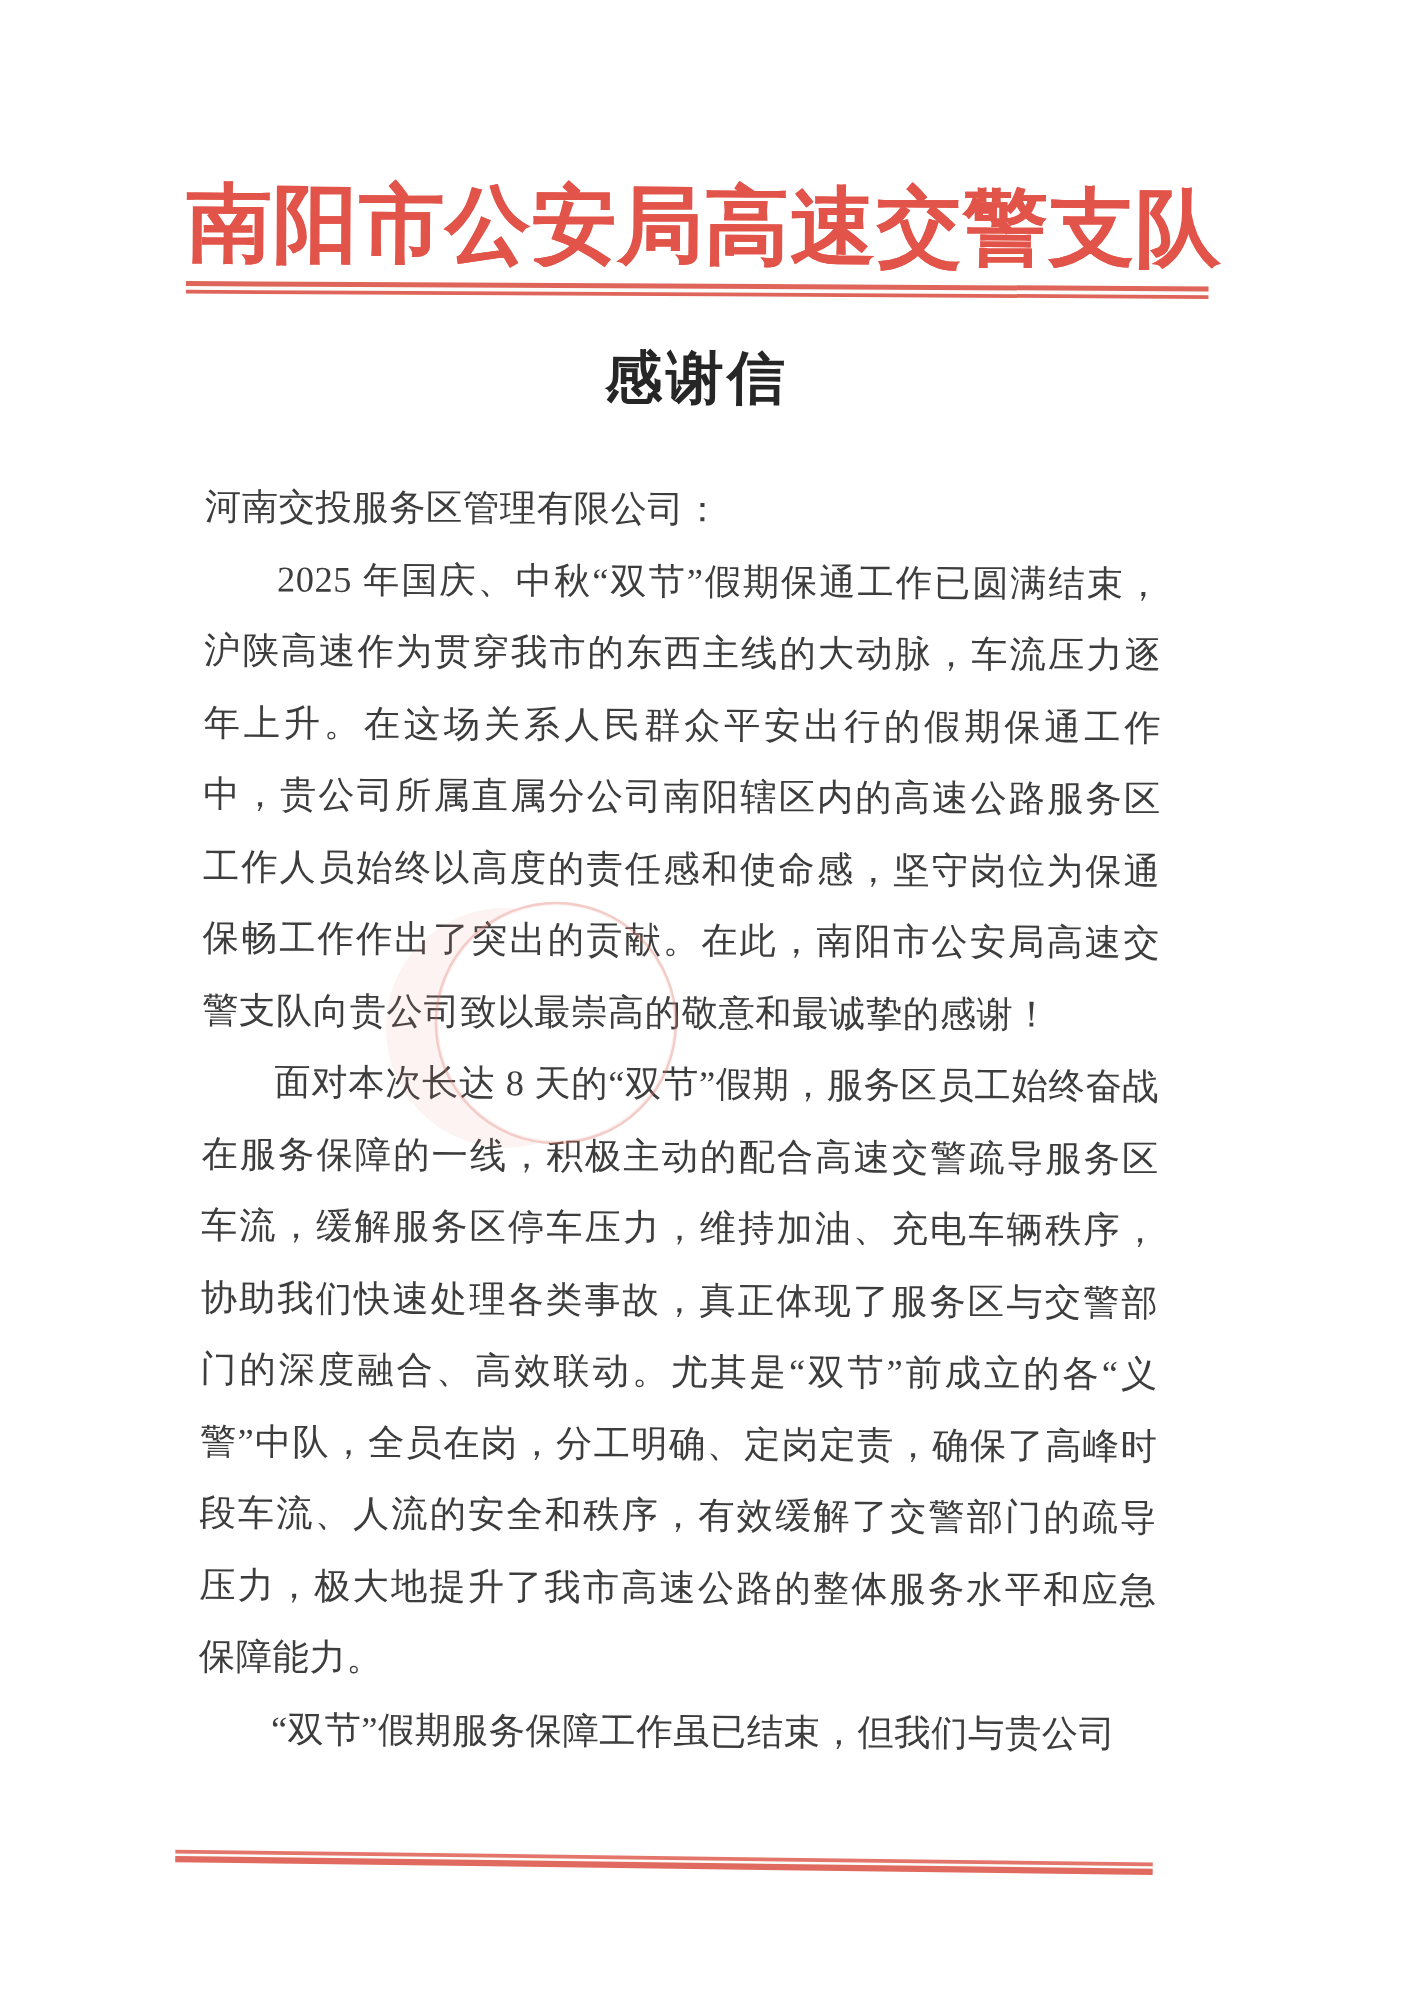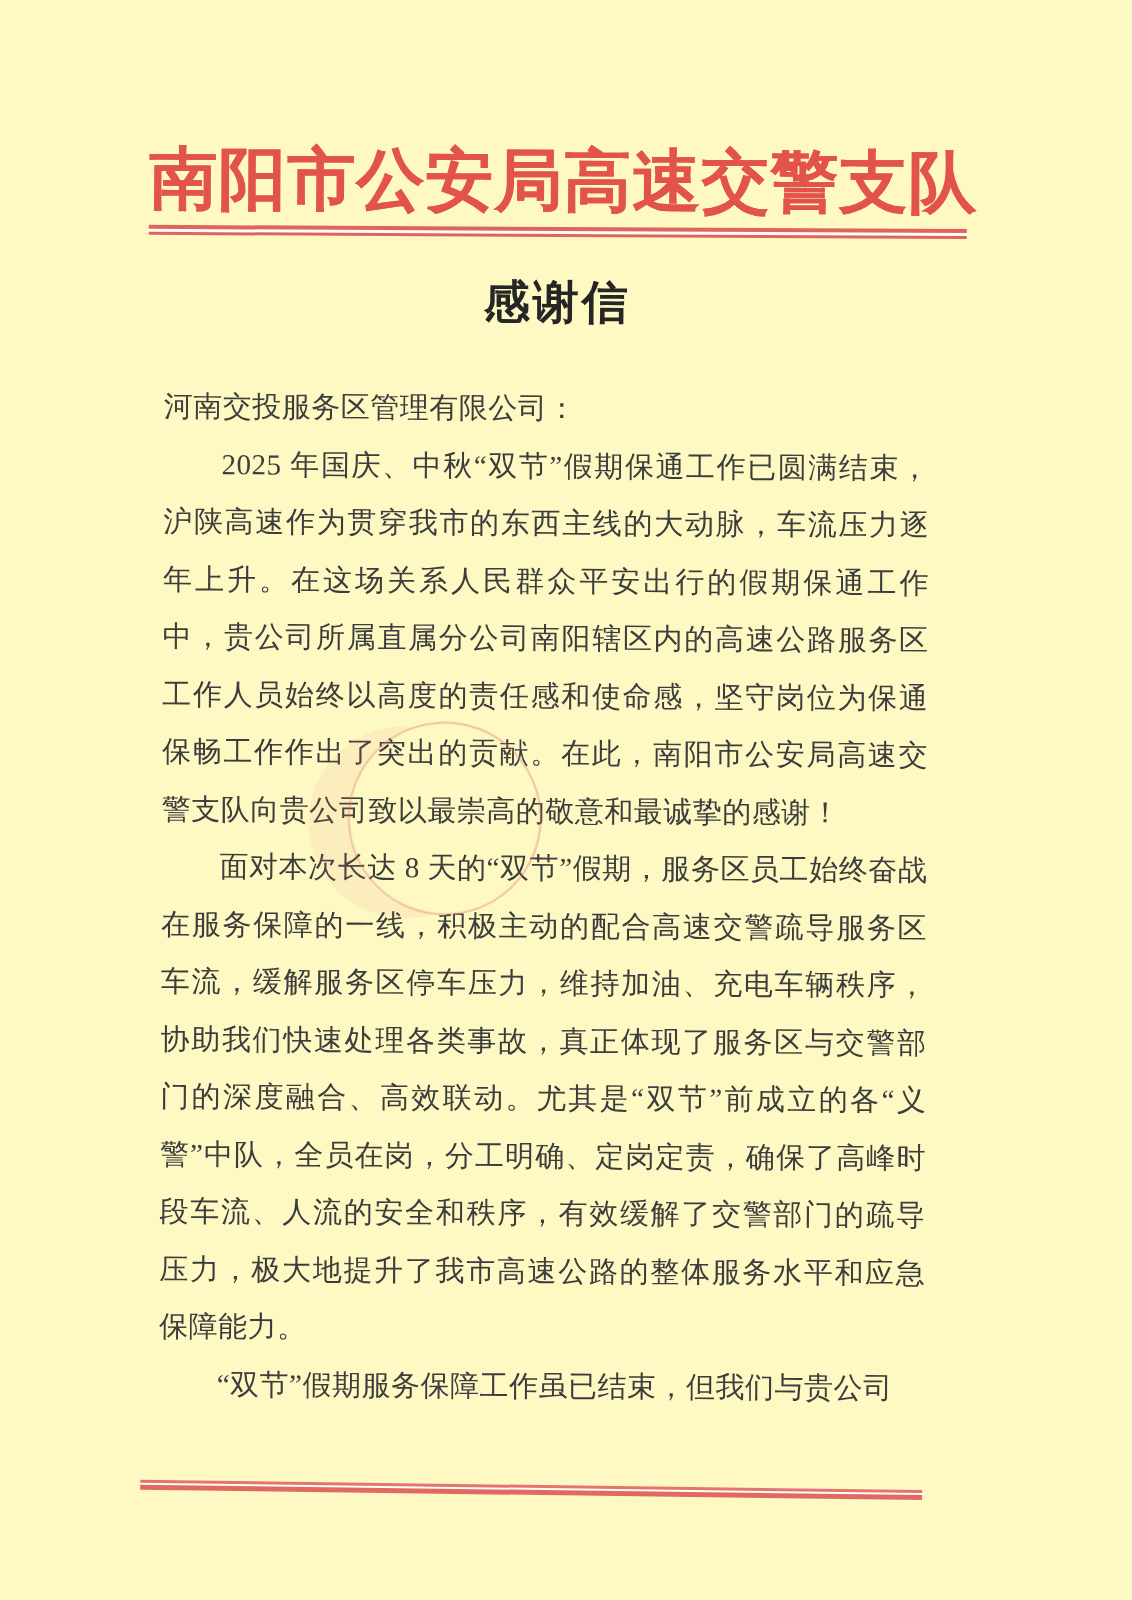--- a/index.html
+++ b/index.html
@@ -6,21 +6,21 @@
     margin: 0;
     padding: 0;
     background: #e8e8e8;
     font-family: "Liberation Serif", "DejaVu Serif", serif;
   }
   .page {
     position: relative;
     width: 1132px;
     height: 1600px;
     margin: 0 auto;
-    background: #fef9c3;
+    background: #ffffff;
     overflow: hidden;
   }
   .scan-tilt {
     position: absolute;
     inset: 0;
     transform: rotate(0.3deg);
     transform-origin: 50% 0;
   }
   
   .letterhead-name {

